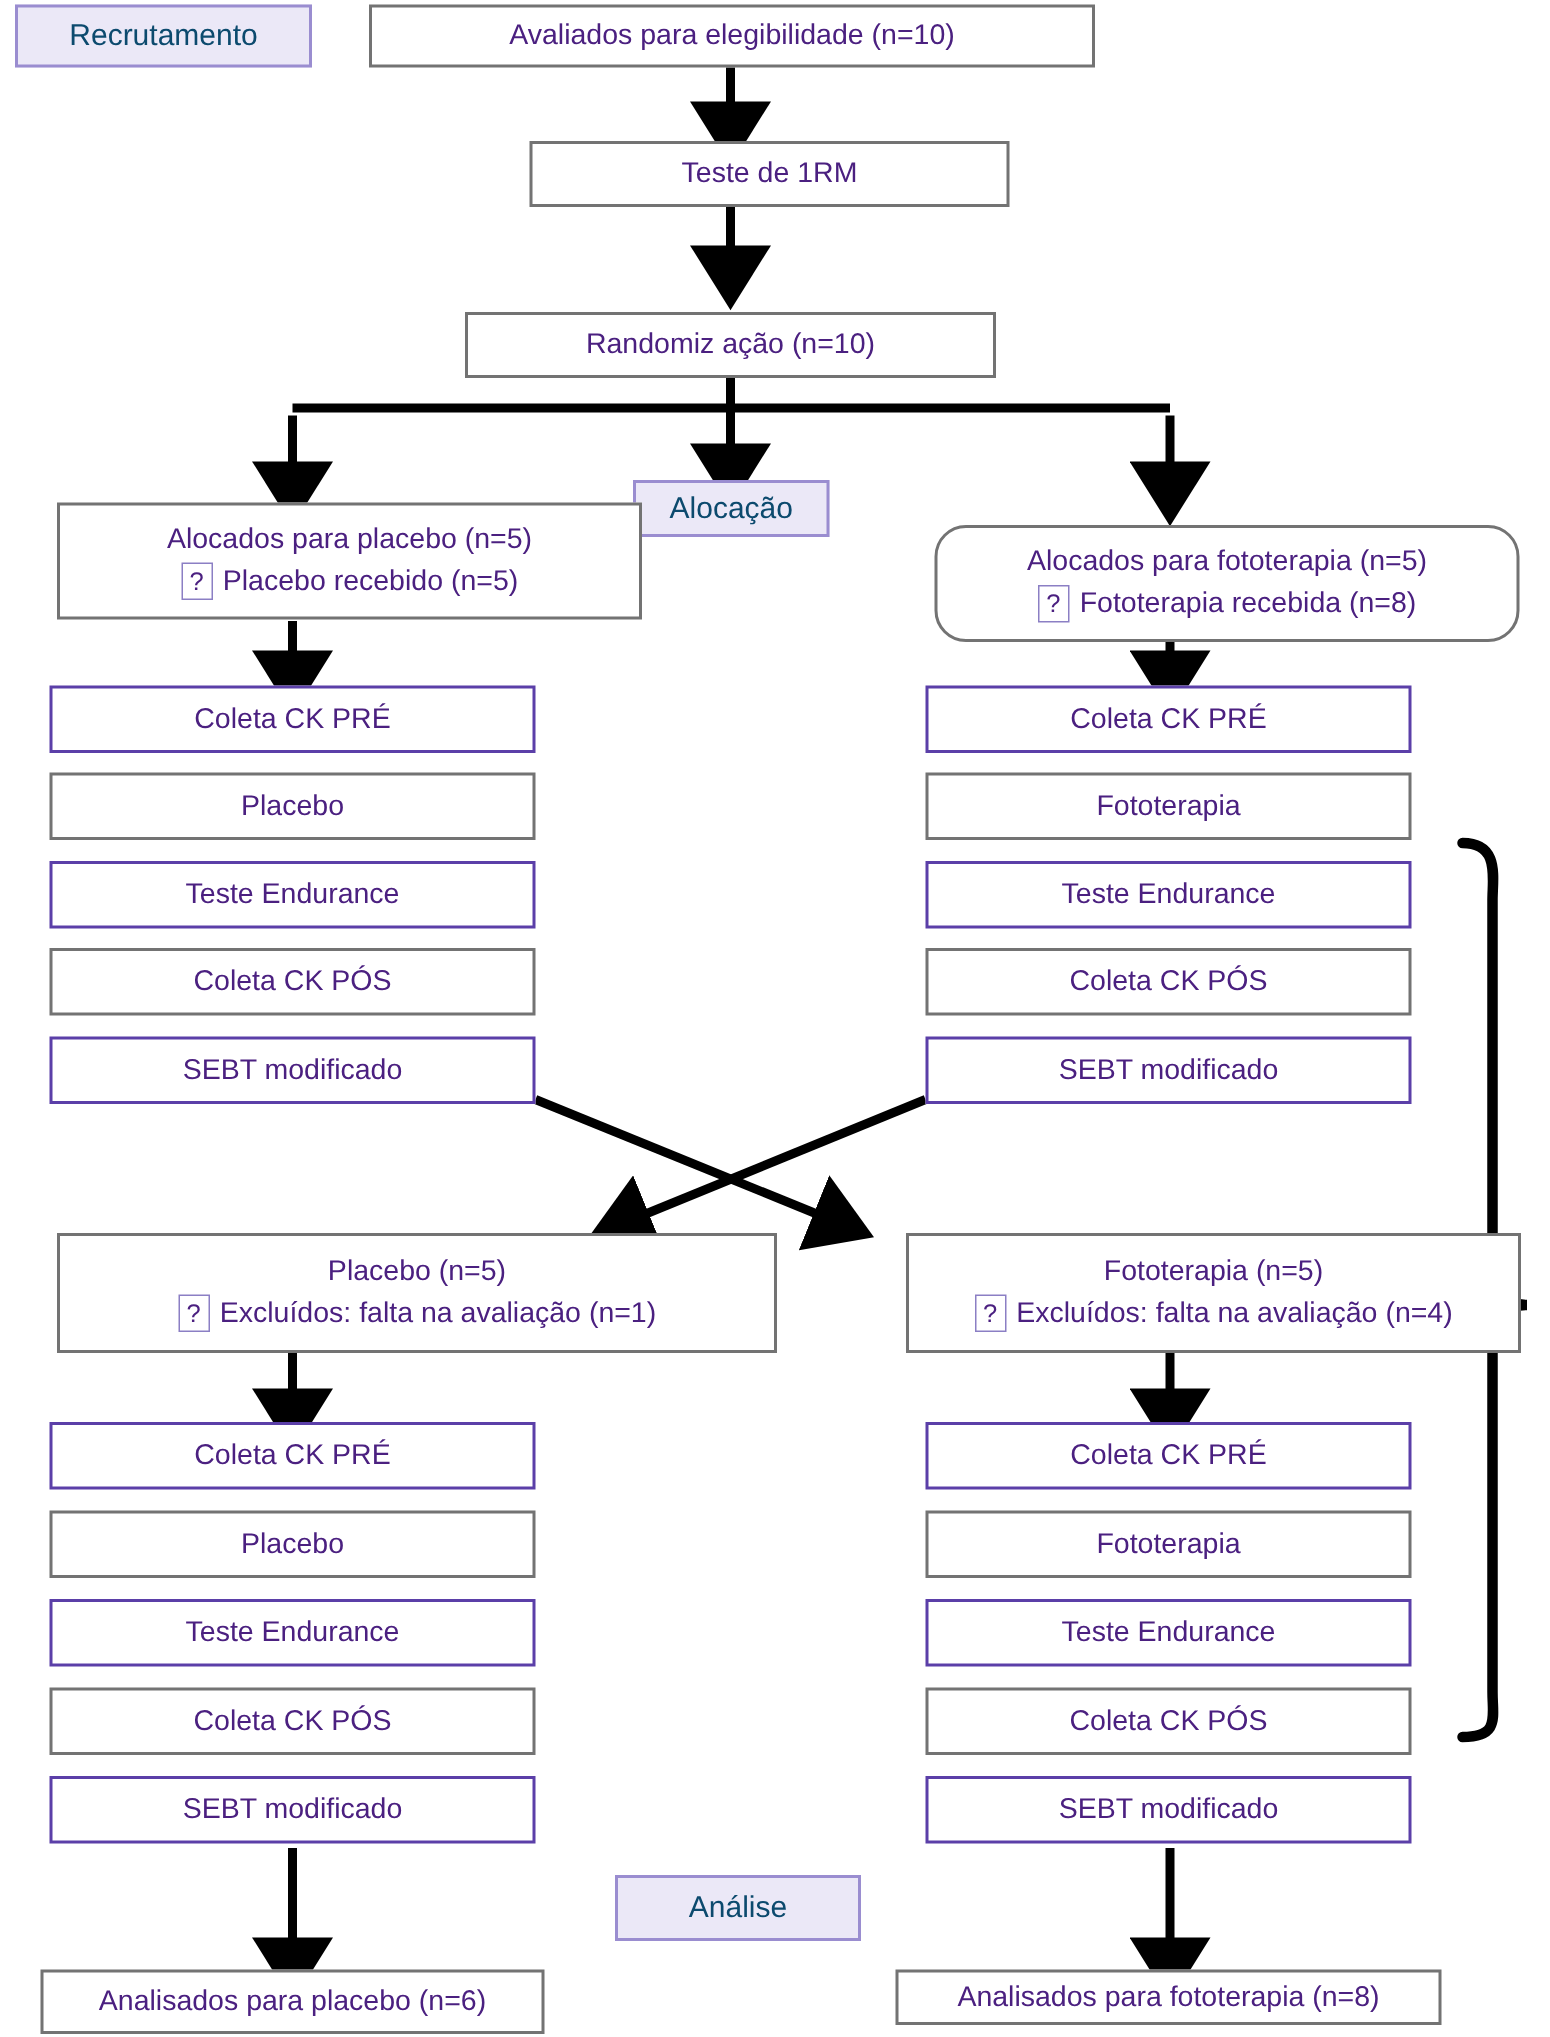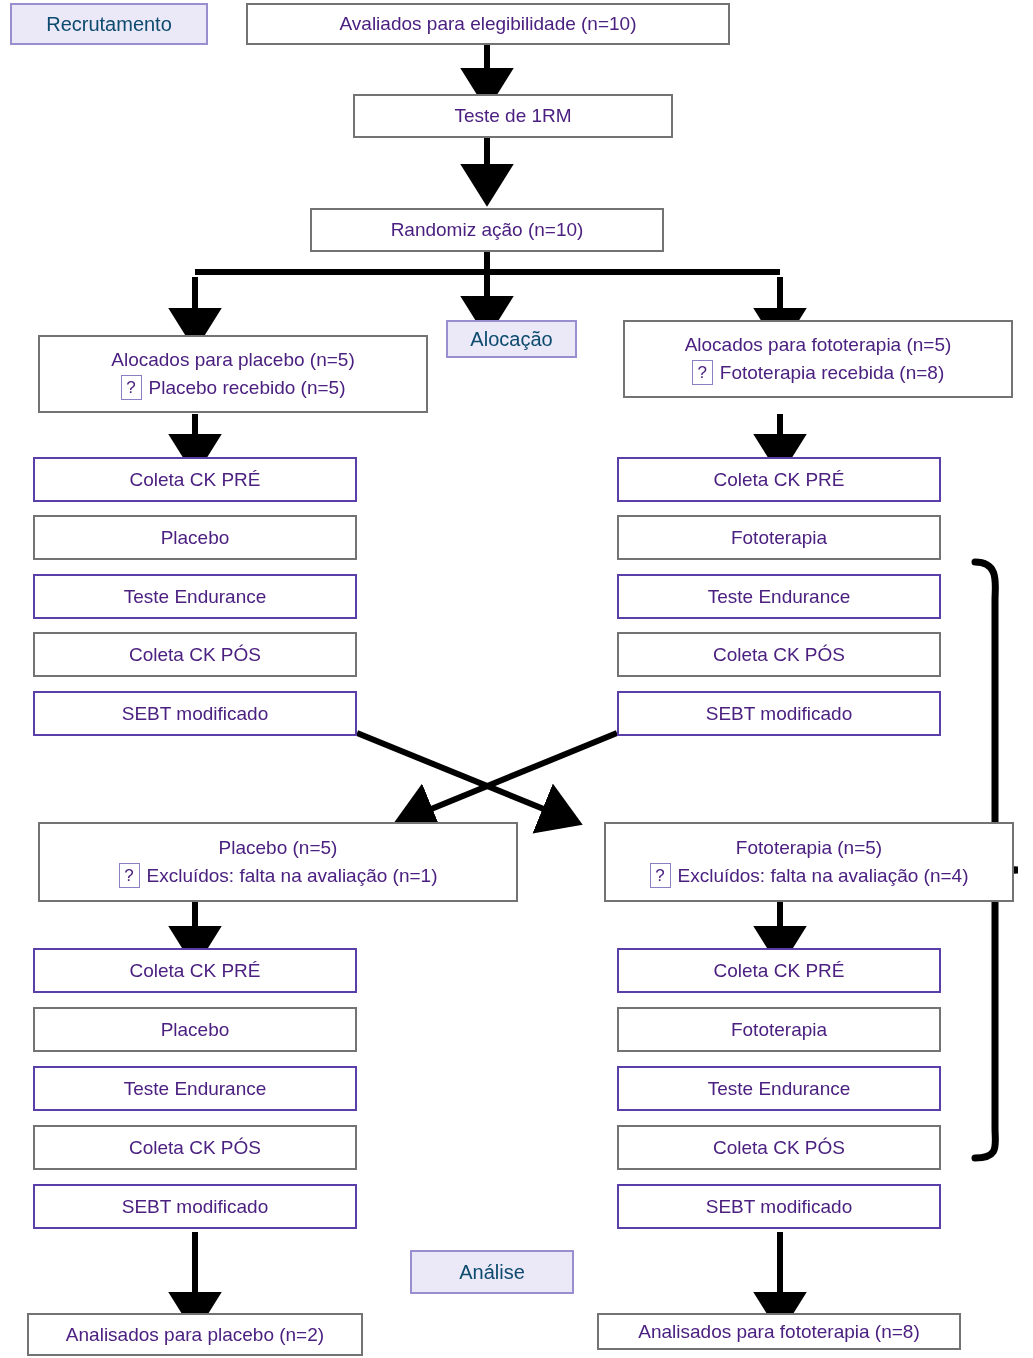--- a/index.html
+++ b/index.html
@@ -51,39 +51,39 @@
     <g stroke="#000" stroke-width="6" fill="none">
       <path d="M487,232 L487,272"></path>
       <path d="M195,272 L780,272"></path>
     </g>
     <path d="M975,562 C1000,562 995,585 995,600 L995,845 C995,862 1005,870 1018,870
              C1005,870 995,878 995,895 L995,1128 C995,1145 1000,1158 975,1158" stroke="#000" stroke-width="7" fill="none" stroke-linecap="round"></path>
   </svg>
 
   <div class="stage-label" style="left:10px;top:3px;width:198px;height:42px;">Recrutamento</div>
 
-  <div class="stage-label" style="left:422px;top:320px;width:131px;height:38px;margin-left:24px;">Alocação</div>
+  <div class="stage-label" style="left:422px;top:320px;width:131px;height:38px;">Alocação</div>
 
   <div class="stage-label" style="left:410px;top:1250px;width:164px;height:44px;">Análise</div>
 
   <div class="box" style="left:246px;top:3px;width:484px;height:42px;">Avaliados para elegibilidade (n=10)</div>
 
   <div class="box" style="left:353px;top:94px;width:320px;height:44px;">Teste de 1RM</div>
 
   <div class="box" style="left:310px;top:188px;width:354px;height:44px;margin-top:20px;">Randomiz ação (n=10)</div>
 
   <div class="box two-line" style="left:0px;top:335px;width:390px;height:78px;">
     <div>Alocados para placebo (n=5)</div>
     <div class="row">
       <span class="qbox">?</span>
       <span>Placebo recebido (n=5)</span>
     </div>
   </div>
 
-  <div class="box two-line" style="left:585px;top:320px;width:390px;height:78px;">
+  <div class="box two-line" style="left:585px;top:350px;width:390px;height:78px;border-radius:21px;">
     <div>Alocados para fototerapia (n=5)</div>
     <div class="row">
       <span class="qbox">?</span>
       <span>Fototerapia recebida (n=8)</span>
     </div>
   </div>
 
   <div class="box dark" style="left:33px;top:457px;width:324px;height:45px;">Coleta CK PRÉ</div>
   <div class="box" style="left:33px;top:515px;width:324px;height:45px;">Placebo</div>
   <div class="box dark" style="left:33px;top:574px;width:324px;height:45px;">Teste Endurance</div>
@@ -117,17 +117,17 @@
   <div class="box dark" style="left:33px;top:1066px;width:324px;height:45px;">Teste Endurance</div>
   <div class="box" style="left:33px;top:1125px;width:324px;height:45px;">Coleta CK PÓS</div>
   <div class="box dark" style="left:33px;top:1184px;width:324px;height:45px;">SEBT modificado</div>
 
   <div class="box dark" style="left:617px;top:948px;width:324px;height:45px;">Coleta CK PRÉ</div>
   <div class="box" style="left:617px;top:1007px;width:324px;height:45px;">Fototerapia</div>
   <div class="box dark" style="left:617px;top:1066px;width:324px;height:45px;">Teste Endurance</div>
   <div class="box" style="left:617px;top:1125px;width:324px;height:45px;">Coleta CK PÓS</div>
   <div class="box dark" style="left:617px;top:1184px;width:324px;height:45px;">SEBT modificado</div>
 
-  <div class="box" style="left:27px;top:1313px;width:336px;height:43px;">Analisados para placebo (n=2)</div>
+  <div class="box" style="left:27px;top:1313px;width:336px;height:43px;">Analisados para placebo (n=6)</div>
 
   <div class="box" style="left:597px;top:1313px;width:364px;height:37px;">Analisados para fototerapia (n=8)</div>
 
 </div>
 
 </body></html>

